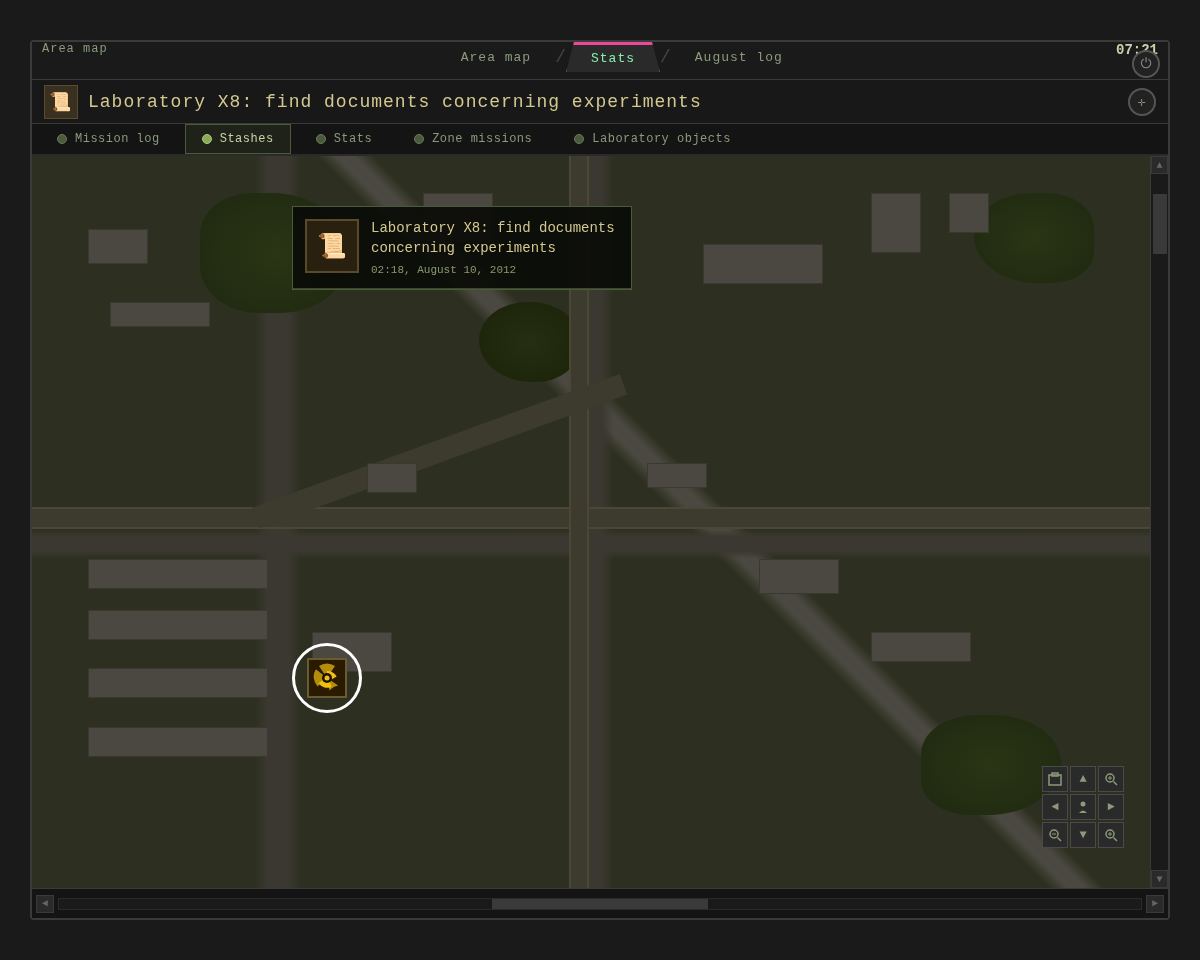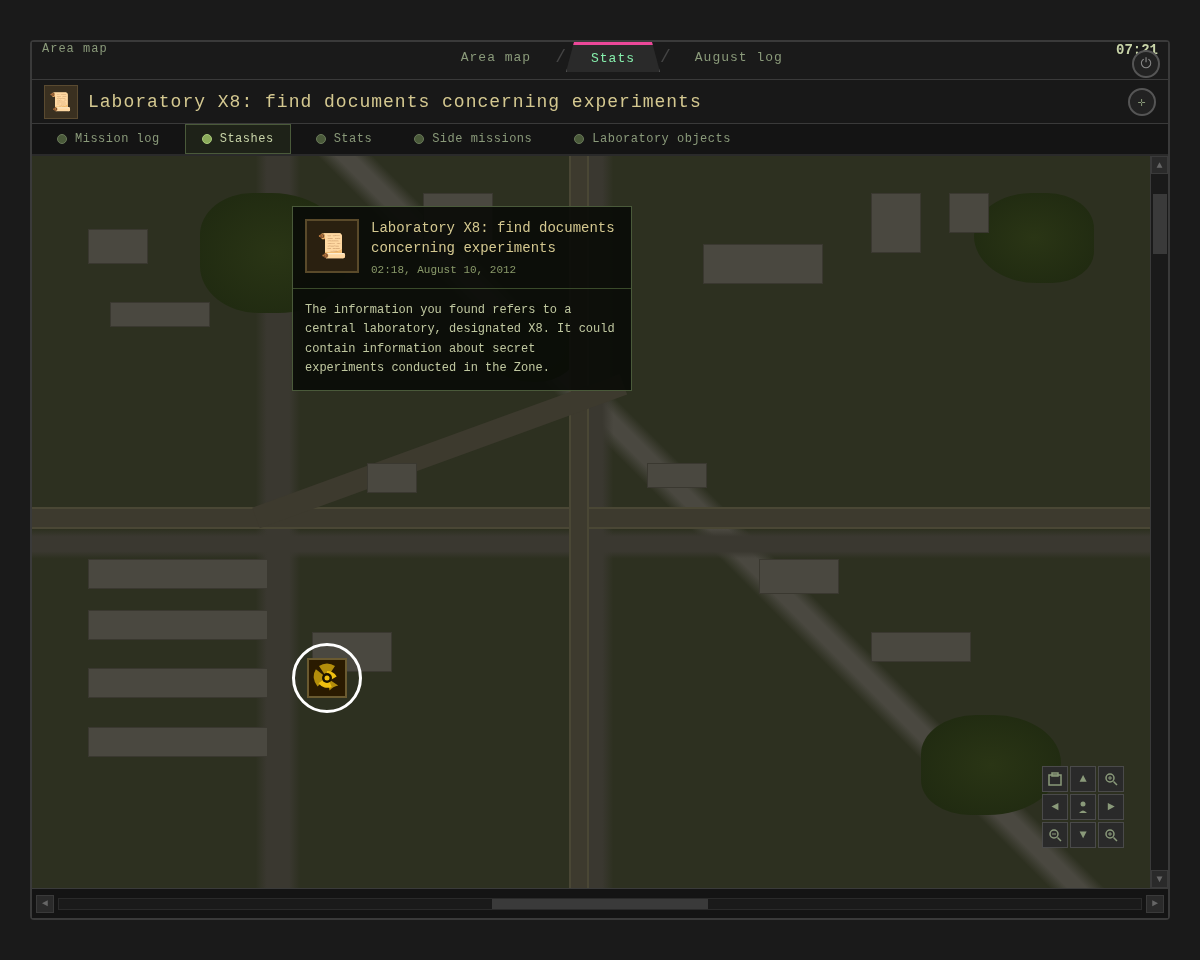--- a/index.html
+++ b/index.html
@@ -535,21 +535,21 @@
     <div class="sub-tab active">
       <div class="tab-dot"></div>
       <span>Stashes</span>
     </div>
     <div class="sub-tab">
       <div class="tab-dot"></div>
       <span>Stats</span>
     </div>
     <div class="sub-tab">
       <div class="tab-dot"></div>
-      <span>Side missions</span>
+      <span>Zone missions</span>
     </div>
     <div class="sub-tab">
       <div class="tab-dot"></div>
       <span>Laboratory objects</span>
     </div>
   </div>
 
   <div class="main-content">
     <div class="map-container">
 
@@ -581,21 +581,20 @@
       <div class="map-building building-15"></div>
 
       <div class="mission-popup">
         <div class="popup-header">
           <div class="popup-icon">📜</div>
           <div class="popup-title-section">
             <div class="popup-title">Laboratory X8: find documents concerning experiments</div>
             <div class="popup-timestamp">02:18, August 10, 2012</div>
           </div>
         </div>
-        <div class="popup-body">The information you found refers to a central laboratory, designated X8. It could contain information about secret experiments conducted in the Zone.</div>
       </div>
 
       <div class="map-marker">
         <div class="marker-circle">
           <div class="marker-icon">
             <svg width="32" height="32" viewBox="0 0 32 32">
 
               <circle cx="16" cy="16" r="4" fill="#f0c010"></circle>
               <path d="M16 12 A8 8 0 0 1 23.07 16" stroke="#f0c010" stroke-width="6" fill="none"></path>
               <path d="M23.07 16 A8 8 0 0 1 16 23.07" stroke="transparent" stroke-width="6" fill="none"></path>

